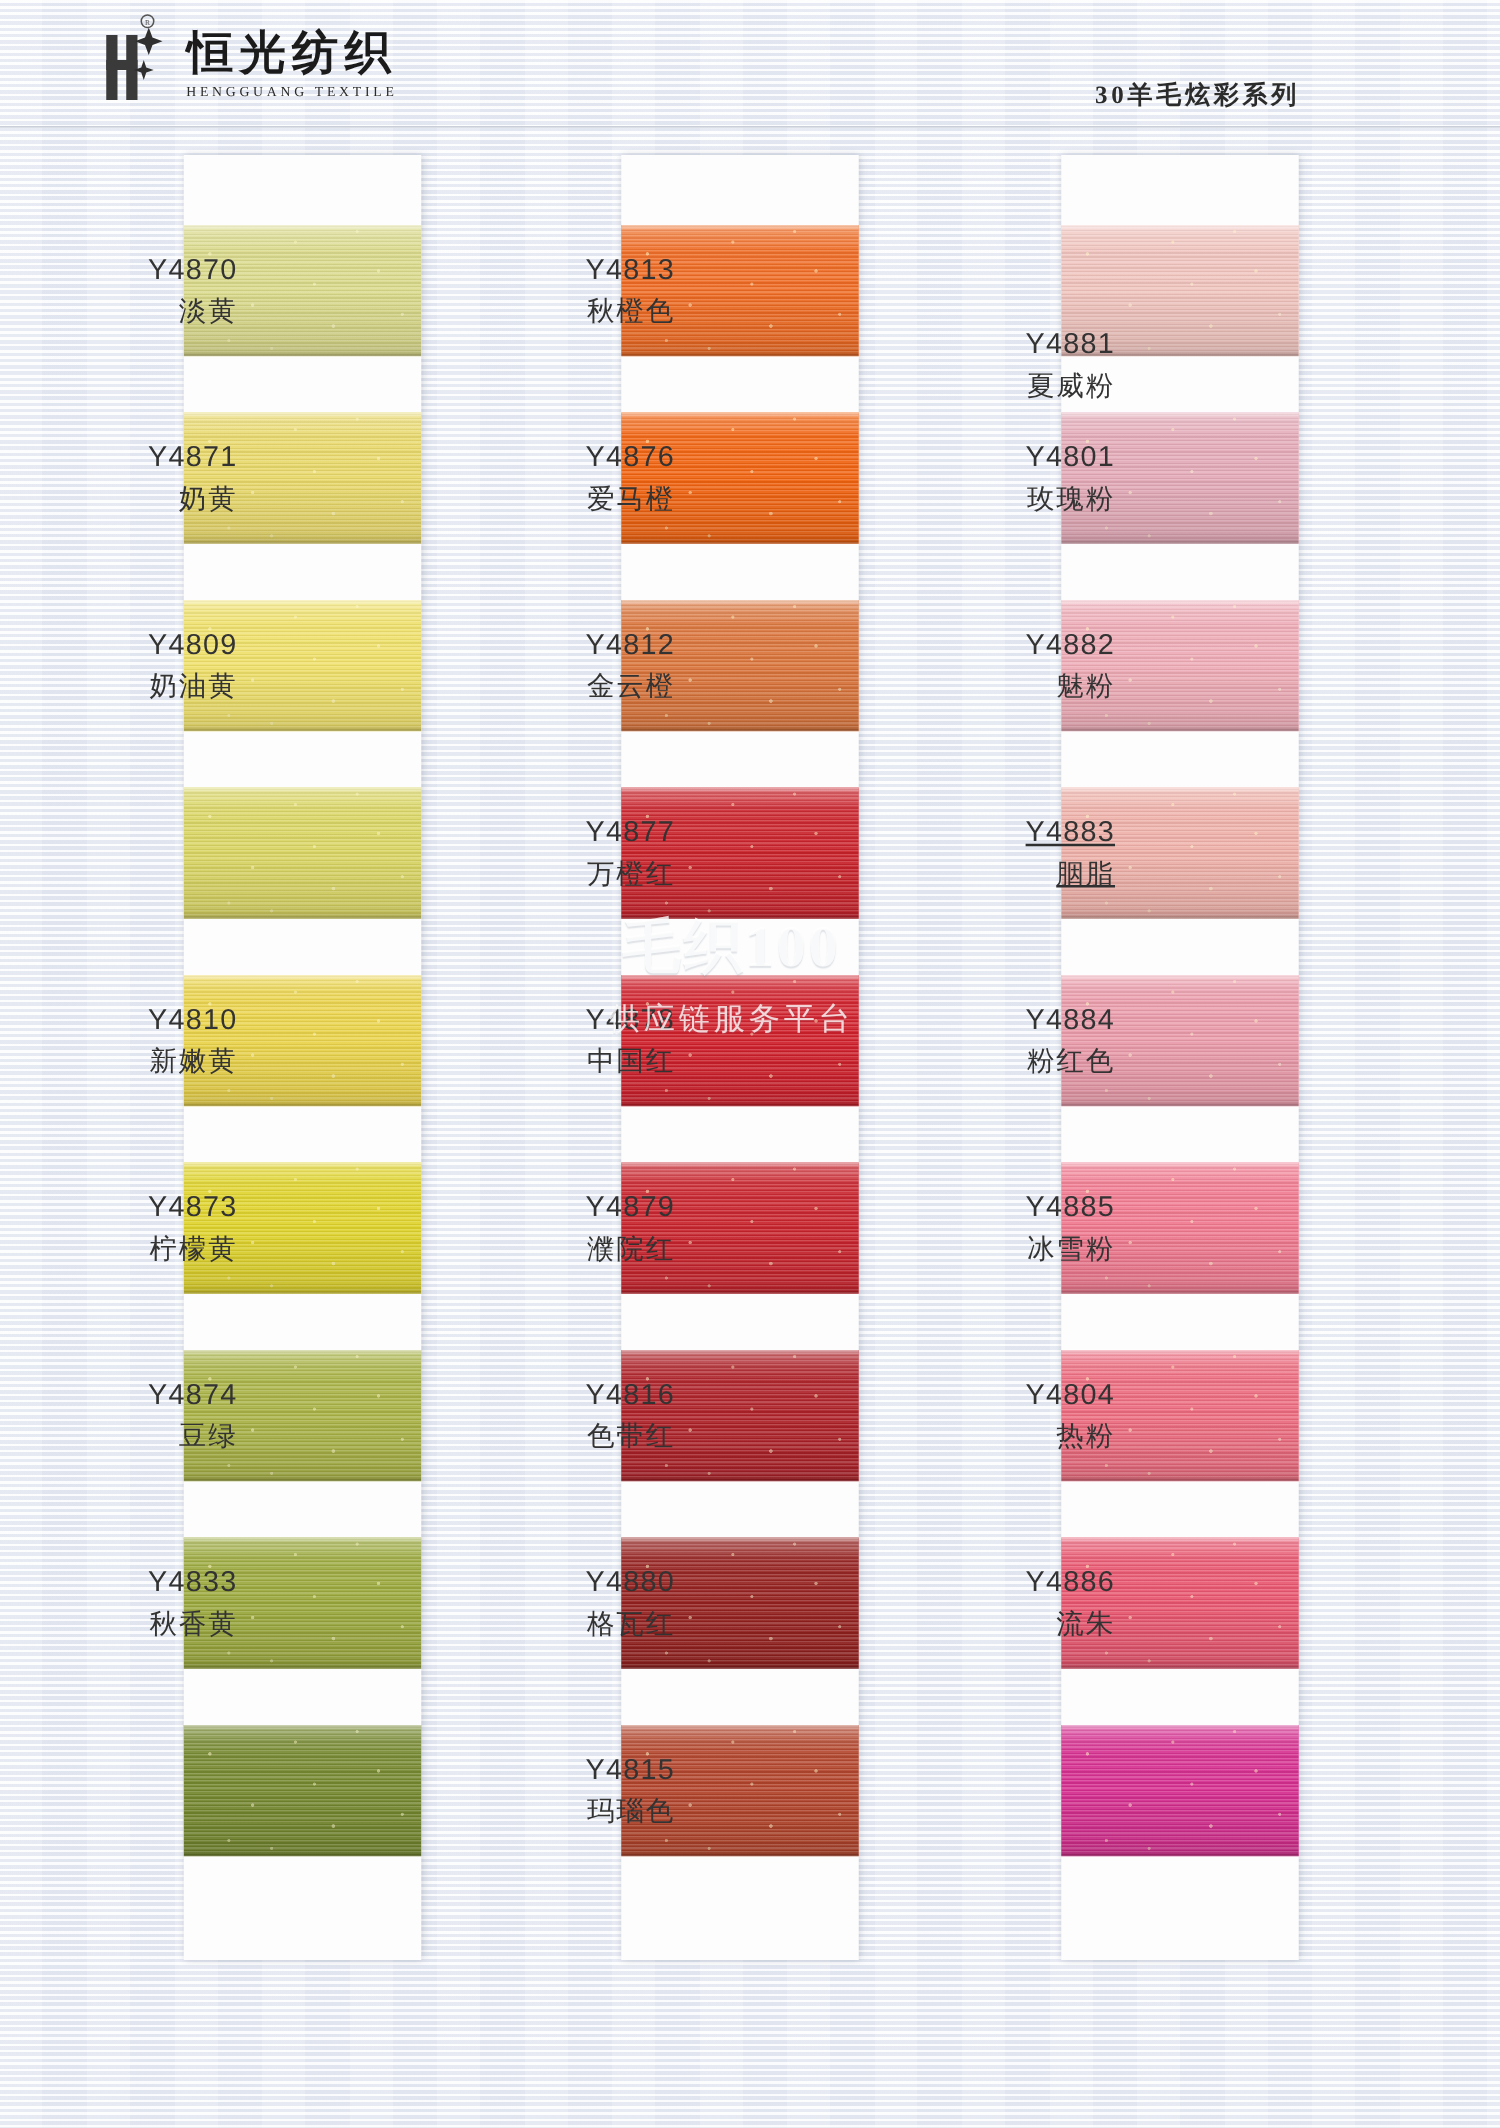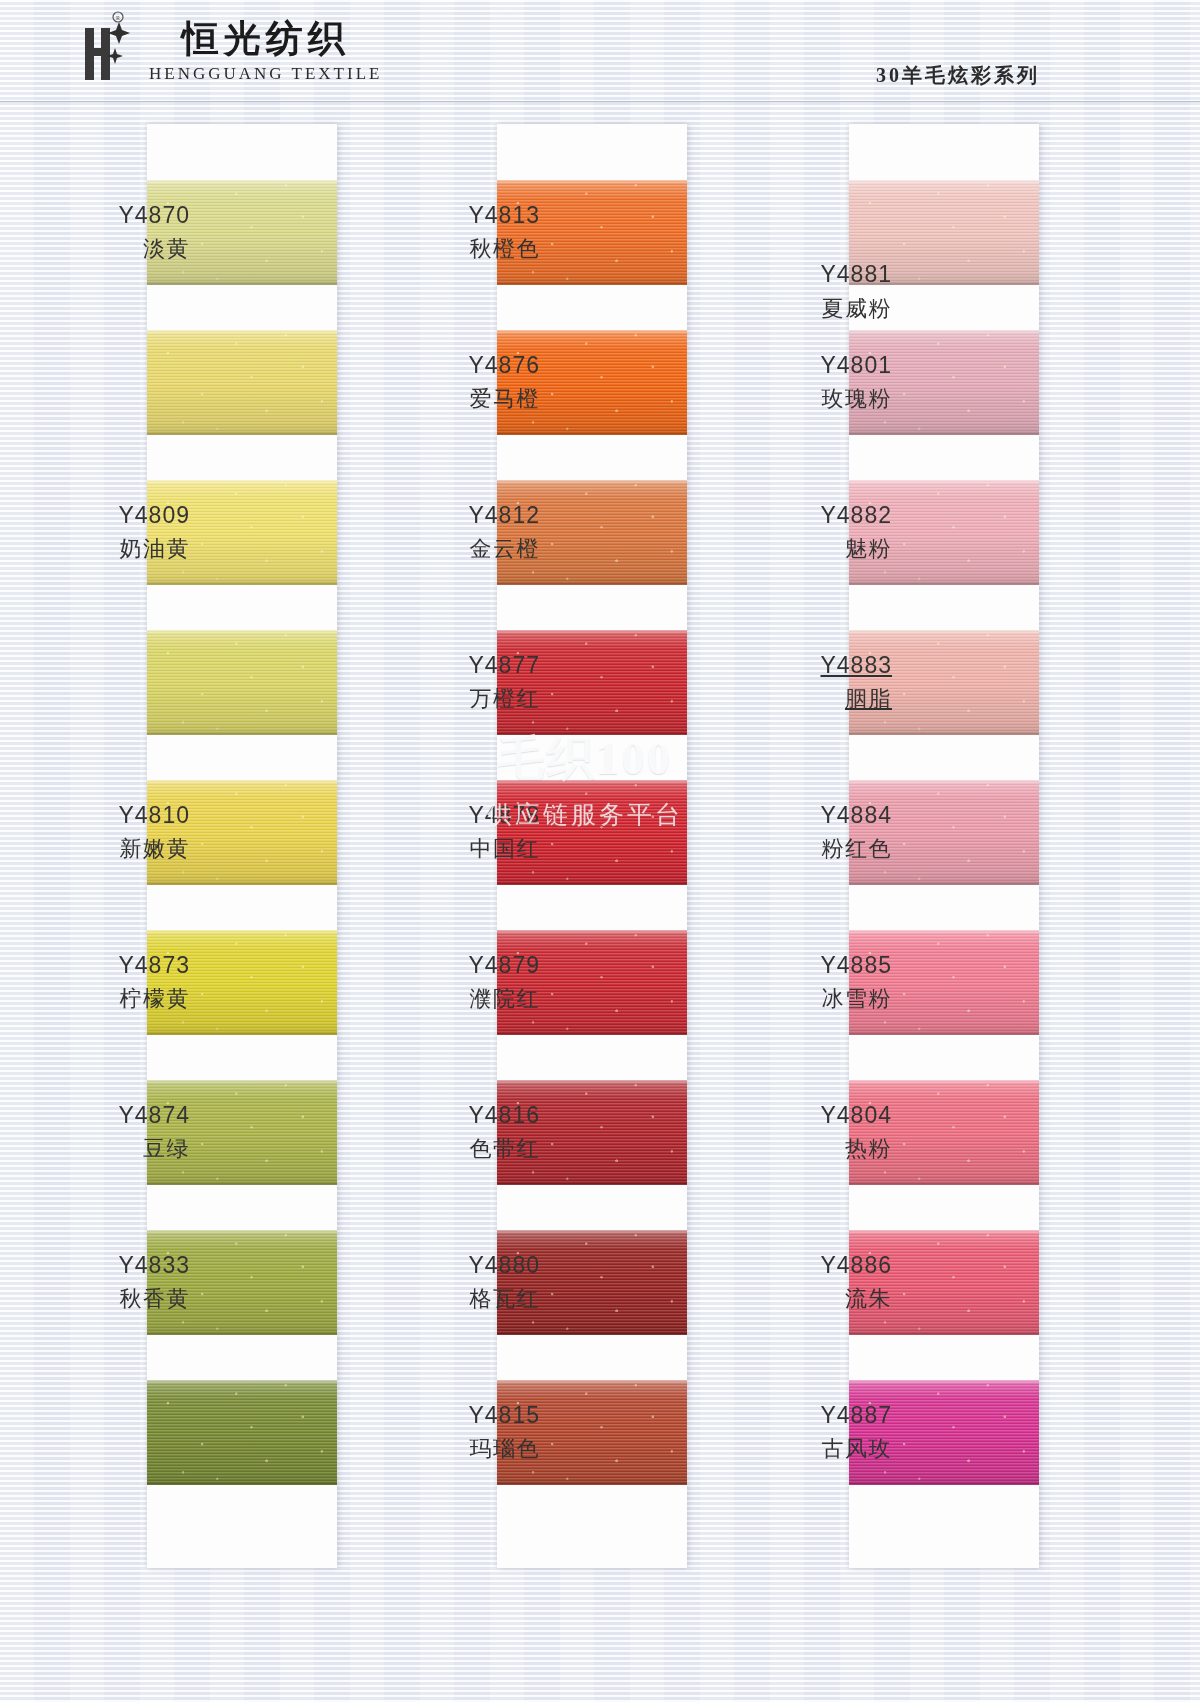--- a/index.html
+++ b/index.html
@@ -45,21 +45,21 @@
   }
   #logo-mark { position: relative; width: 84px; height: 84px; }
   #logo-text-wrap { display: flex; flex-direction: column; align-items: center; }
   #brand-cn {
     font-family: Liberation Serif, serif;
     font-size: 37px; font-weight: 700; letter-spacing: 5px;
     color: #1b1b1b; line-height: 1.25;
   }
   #brand-en {
     font-family: "Liberation Serif", "DejaVu Serif", serif;
-    font-size: 17px; letter-spacing: 3.0px; color: #2a2a2a;
+    font-size: 11px; letter-spacing: 3.0px; color: #2a2a2a;
     margin-top: 2px; white-space: nowrap;
   }
   #series-title {
     position: absolute; right: 160px; top: 62px;
     font-family: "Liberation Serif", "DejaVu Serif", serif;
     font-size: 20px; font-weight: 700; letter-spacing: 3px;
     color: #2b2b2b; white-space: nowrap;
   }
 
   
@@ -382,20 +382,24 @@
 
   <div id="watermark">
     <div id="wm-top">毛织100</div>
     <div id="wm-sub">供应链服务平台</div>
   </div>
 
 <div class="label right" style="left: 40px; top: 200.5px;">
       <div class="code">Y4870</div>
       <div class="name">淡黄</div>
     </div>
+    <div class="label right" style="left: 40px; top: 350.5px;">
+      <div class="code">Y4871</div>
+      <div class="name">奶黄</div>
+    </div>
     <div class="label right" style="left: 40px; top: 500.5px;">
       <div class="code">Y4809</div>
       <div class="name">奶油黄</div>
     </div>
     <div class="label right" style="left: 40px; top: 800.5px;">
       <div class="code">Y4810</div>
       <div class="name">新嫩黄</div>
     </div>
     <div class="label right" style="left: 40px; top: 950.5px;">
       <div class="code">Y4873</div>
@@ -470,17 +474,13 @@
       <div class="name">冰雪粉</div>
     </div>
     <div class="label right" style="left: 742px; top: 1100.5px;">
       <div class="code">Y4804</div>
       <div class="name">热粉</div>
     </div>
     <div class="label right" style="left: 742px; top: 1250.5px;">
       <div class="code">Y4886</div>
       <div class="name">流朱</div>
     </div>
-    <div class="label right" style="left: 742px; top: 1400.5px;">
-      <div class="code">Y4887</div>
-      <div class="name">古风玫</div>
-    </div>
   </div>
 
 </body></html>

